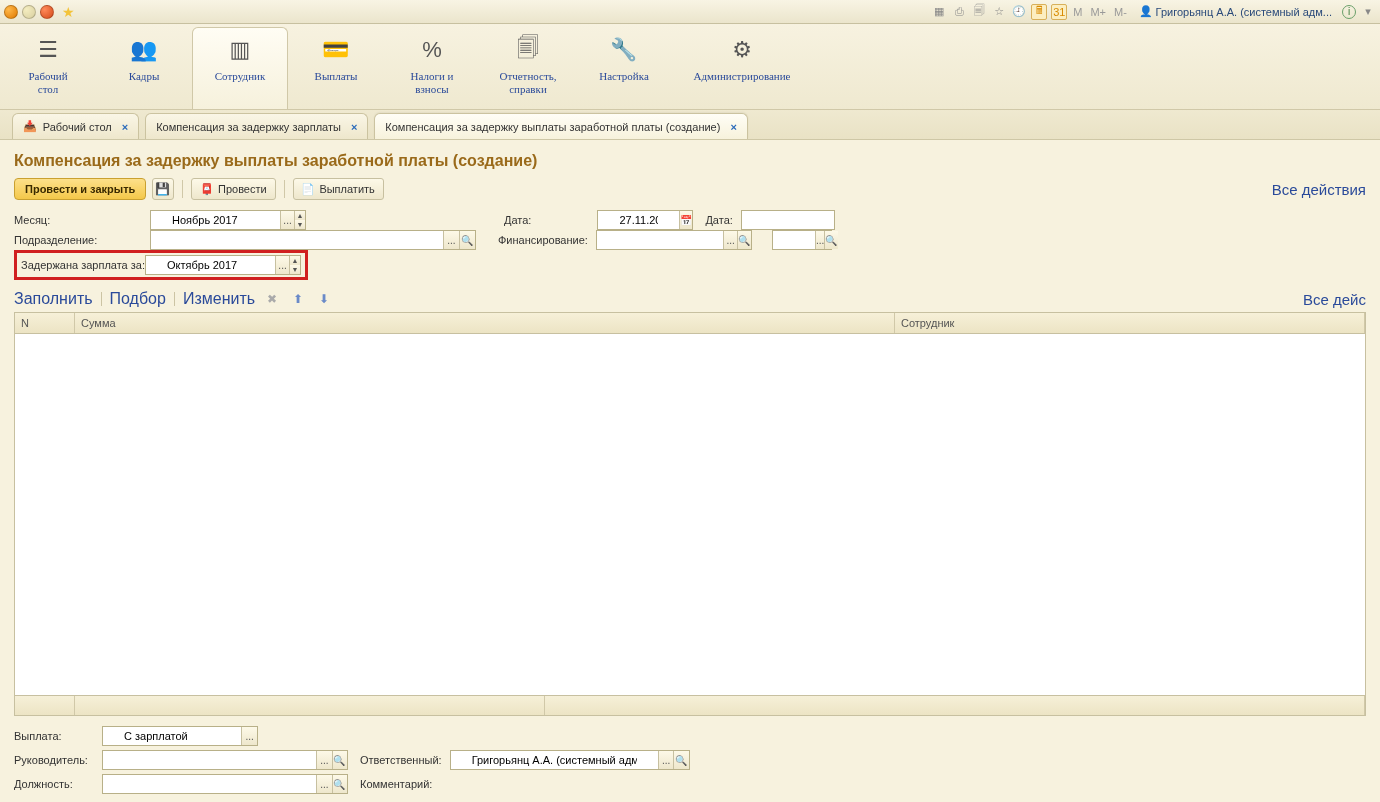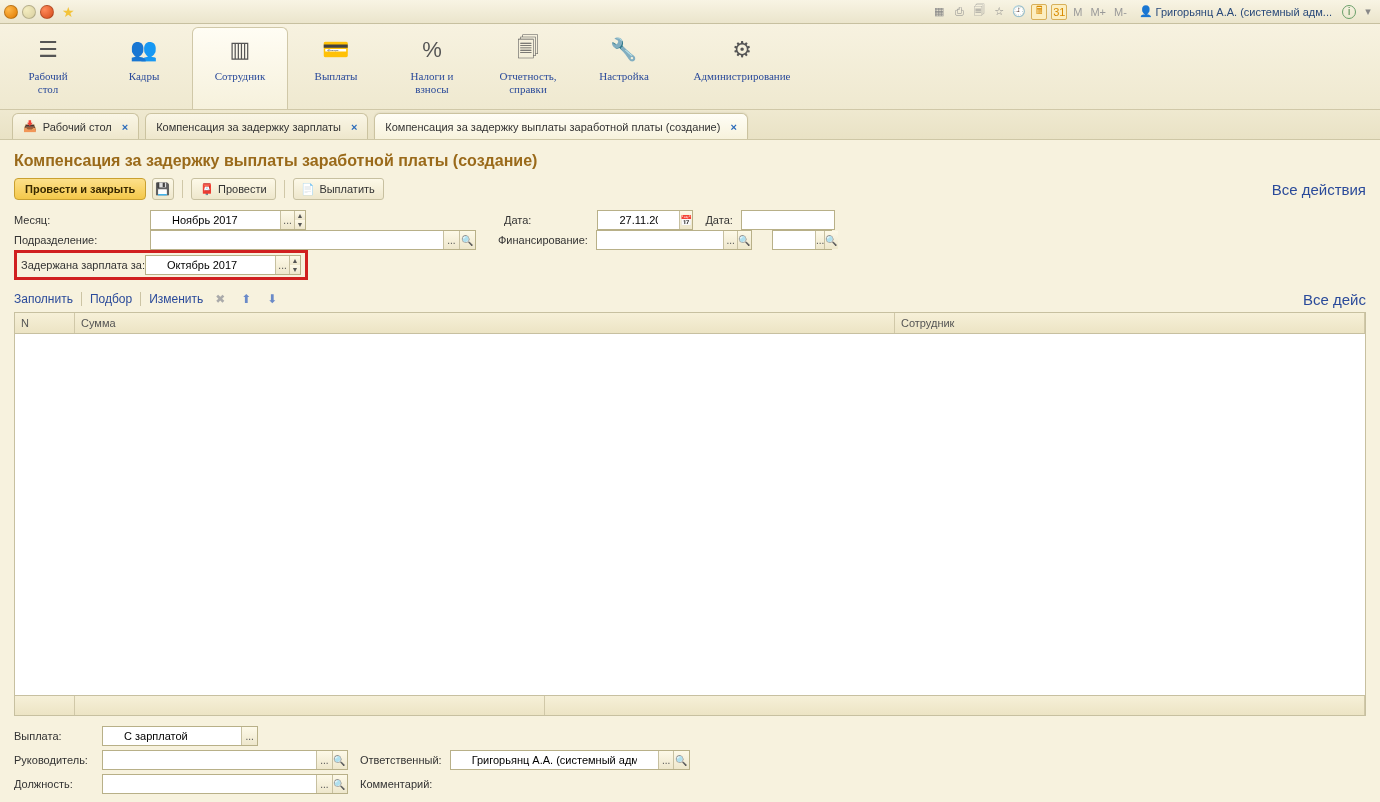--- a/index.html
+++ b/index.html
@@ -53,21 +53,21 @@
 .lbl-f2 { font-size:11px; color:#333; white-space:nowrap; margin-left:20px; }
 .field { display:flex; align-items:center; height:20px; border:1px solid #b8b088; background:#fff; }
 .field input { border:none; outline:none; font-size:11px; padding:0 21px; height:18px; width:100%; background:transparent; }
 .fld-btn { width:18px; height:18px; border-left:1px solid #c7c0a0; background:linear-gradient(#fdf9e8,#eee7cc); display:flex; align-items:center; justify-content:center; font-size:10px; color:#555; cursor:pointer; }
 .spinner { width:14px; display:flex; flex-direction:column; }
 .spinner div { height:9px; border-left:1px solid #c7c0a0; background:linear-gradient(#fdf9e8,#eee7cc); display:flex; align-items:center; justify-content:center; font-size:7px; color:#555; cursor:pointer; }
 .highlight-box { border:3px solid #d02020; padding:2px 4px; display:inline-flex; align-items:center; }
 
 
 .tbl-toolbar { display:flex; align-items:center; gap:8px; margin-top:10px; padding-bottom:4px; }
-.tbl-toolbar .link { color:#2a4a9a; cursor:pointer; font-size:12px; }
+.tbl-toolbar .link { color:#2a4a9a; cursor:pointer; font-size:16px; }
 .tbl-toolbar .sep { width:1px; height:14px; background:#ccc4a4; }
 .tbl-toolbar .sm-ico { width:18px; height:18px; display:flex; align-items:center; justify-content:center; font-size:12px; color:#aaa; }
 
 
 .table { border:1px solid #c7c0a0; background:#fff; flex:1; display:flex; flex-direction:column; min-height:330px; }
 .thead { display:flex; background:linear-gradient(#f6f0d8,#ece4c4); border-bottom:1px solid #c7c0a0; }
 .th { padding:4px 6px; font-size:11px; color:#555; border-right:1px solid #d0c8a8; }
 .th.n { width:60px; }
 .th.emp { flex:0 0 470px; }
 .th.sum { flex:1; }

